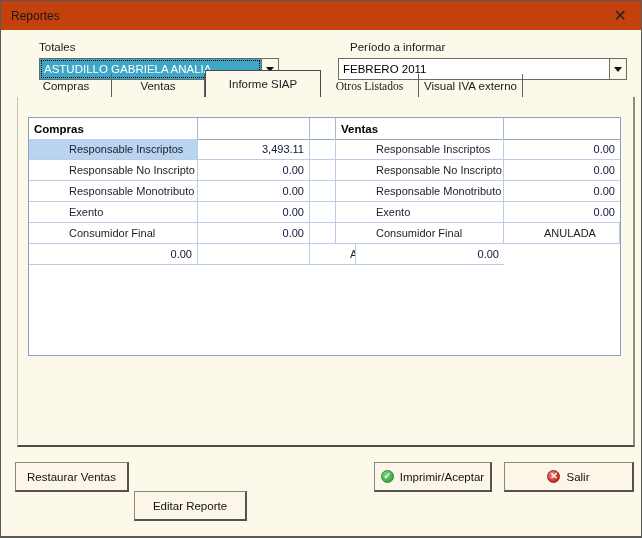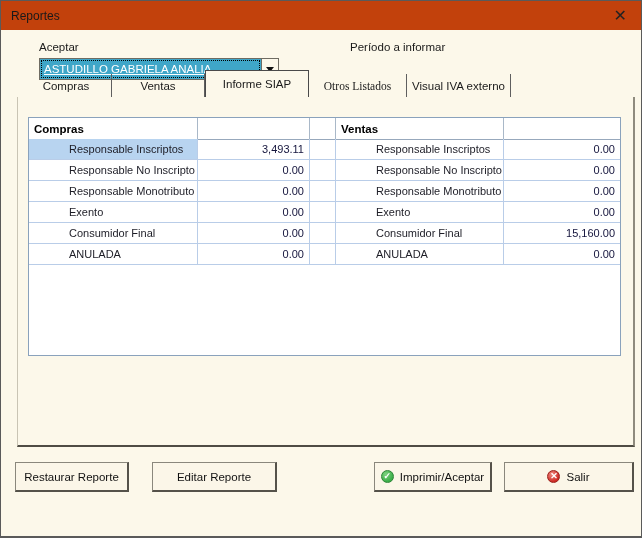--- a/index.html
+++ b/index.html
@@ -31,21 +31,21 @@
     border:1px solid #6F6C62;background:#fff;
   }
   .combo-empresa{left:38px;top:57px;width:240px;}
   .combo-periodo{left:337px;top:57px;width:289px;}
   .combo-text{
     flex:1;font-size:11.5px;line-height:20px;padding:0 4px;
     white-space:nowrap;overflow:hidden;color:#000;
   }
   .combo-text.selected{
     background:#3FA6C8;color:#fff;
-    outline:1px dotted #000;outline-offset:-2px;text-decoration:underline;
+    outline:1px dotted #000;outline-offset:-2px;
   }
   .combo-btn{
     width:17px;background:#FCF8EA;border-left:1px solid #6F6C62;
     display:flex;align-items:center;justify-content:center;
   }
   .arrow-down{
     width:0;height:0;border-left:4px solid transparent;
     border-right:4px solid transparent;border-top:5px solid #111;
   }
   
@@ -59,21 +59,21 @@
     background:transparent;
   }
   .tab.active{
     height:27px;background:#FCF8EA;
     border:1px solid #4a4a4a;border-bottom:none;
     position:relative;z-index:2;
   }
   .tab-compras{width:91px;}
   .tab-ventas{width:93px;}
   .tab-totales{width:106px;}
-  .tab-informe{width:104px;}
+  .tab-informe{width:116px;}
   .tab-otros{width:98px;font-family:Liberation Serif, serif;}
   .tab-visual{width:104px;}
   
   .tab-panel{
     position:absolute;left:16px;top:96px;width:618px;height:350px;
     border-left:1px solid #C9C4B4;
     border-right:2px solid #8F8B7E;
     border-bottom:2px solid #4F4C44;
     background:#FCF8EA;
   }
@@ -103,21 +103,21 @@
   .btn{
     position:absolute;top:461px;height:30px;
     background:#FBF6E8;
     border:1px solid #8A877C;
     border-right:2px solid #55524A;border-bottom:2px solid #55524A;
     font-size:11.5px;color:#111;
     display:flex;align-items:center;justify-content:center;gap:6px;
     font-family:"Liberation Sans",sans-serif;
   }
   .btn-restaurar{left:14px;width:114px;}
-  .btn-editar{left:151px;width:125px;}
+  .btn-editar{left:133px;width:113px;margin-top:29px;}
   .btn-imprimir{left:373px;width:118px;}
   .btn-salir{left:503px;width:130px;}
   .icon-circle{
     width:13px;height:13px;border-radius:50%;
     display:flex;align-items:center;justify-content:center;
     color:#fff;font-size:9px;line-height:9px;font-weight:bold;
     flex:0 0 auto;
   }
   .icon-green{background:radial-gradient(circle at 35% 30%,#7fd37f,#3BAE49 70%);border:1px solid #2c8436;}
   .icon-red{background:radial-gradient(circle at 35% 30%,#ef8a80,#CE2B25 70%);border:1px solid #9a1f1a;}
@@ -125,29 +125,35 @@
 </head>
 <body>
 
 <div class="dialog">
 
   <div class="titlebar">
     <span class="title">Reportes</span>
     <span class="close-btn">✕</span>
   </div>
 
-  <span class="field-label lbl-empresa">Aceptar</span>
+  <span class="field-label lbl-empresa">Totales</span>
   <div class="combo combo-empresa">
     <span class="combo-text selected">ASTUDILLO GABRIELA ANALIA</span>
     <span class="combo-btn">
       <span class="arrow-down"></span>
     </span>
   </div>
 
   <span class="field-label lbl-periodo">Período a informar</span>
+  <div class="combo combo-periodo">
+    <span class="combo-text">FEBRERO 2011</span>
+    <span class="combo-btn">
+      <span class="arrow-down"></span>
+    </span>
+  </div>
 
   <div class="tabs">
     <div class="tab tab-compras">Compras</div>
     <div class="tab tab-ventas">Ventas</div>
     <div class="tab tab-informe active">Informe SIAP</div>
     <div class="tab tab-otros">Otros Listados</div>
     <div class="tab tab-visual">Visual IVA externo</div>
   </div>
 
   <div class="tab-panel"></div>
@@ -181,30 +187,29 @@
     <div class="gcell glabel">Exento</div>
     <div class="gcell gvalue">0.00</div>
     <div class="gcell"></div>
     <div class="gcell glabel">Exento</div>
     <div class="gcell gvalue lastcol">0.00</div>
 
     <div class="gcell glabel">Consumidor Final</div>
     <div class="gcell gvalue">0.00</div>
     <div class="gcell"></div>
     <div class="gcell glabel">Consumidor Final</div>
-    <div class="gcell gvalue lastcol">15,160.00</div>
 
     <div class="gcell glabel">ANULADA</div>
     <div class="gcell gvalue">0.00</div>
     <div class="gcell"></div>
     <div class="gcell glabel">ANULADA</div>
     <div class="gcell gvalue lastcol">0.00</div>
   </div>
 
-  <button class="btn btn-restaurar">Restaurar Reporte</button>
+  <button class="btn btn-restaurar">Restaurar Ventas</button>
   <button class="btn btn-editar">Editar Reporte</button>
   <button class="btn btn-imprimir">
     <span class="icon-circle icon-green">✓</span>
     <span>Imprimir/Aceptar</span>
   </button>
   <button class="btn btn-salir">
     <span class="icon-circle icon-red">✕</span>
     <span>Salir</span>
   </button>
 

